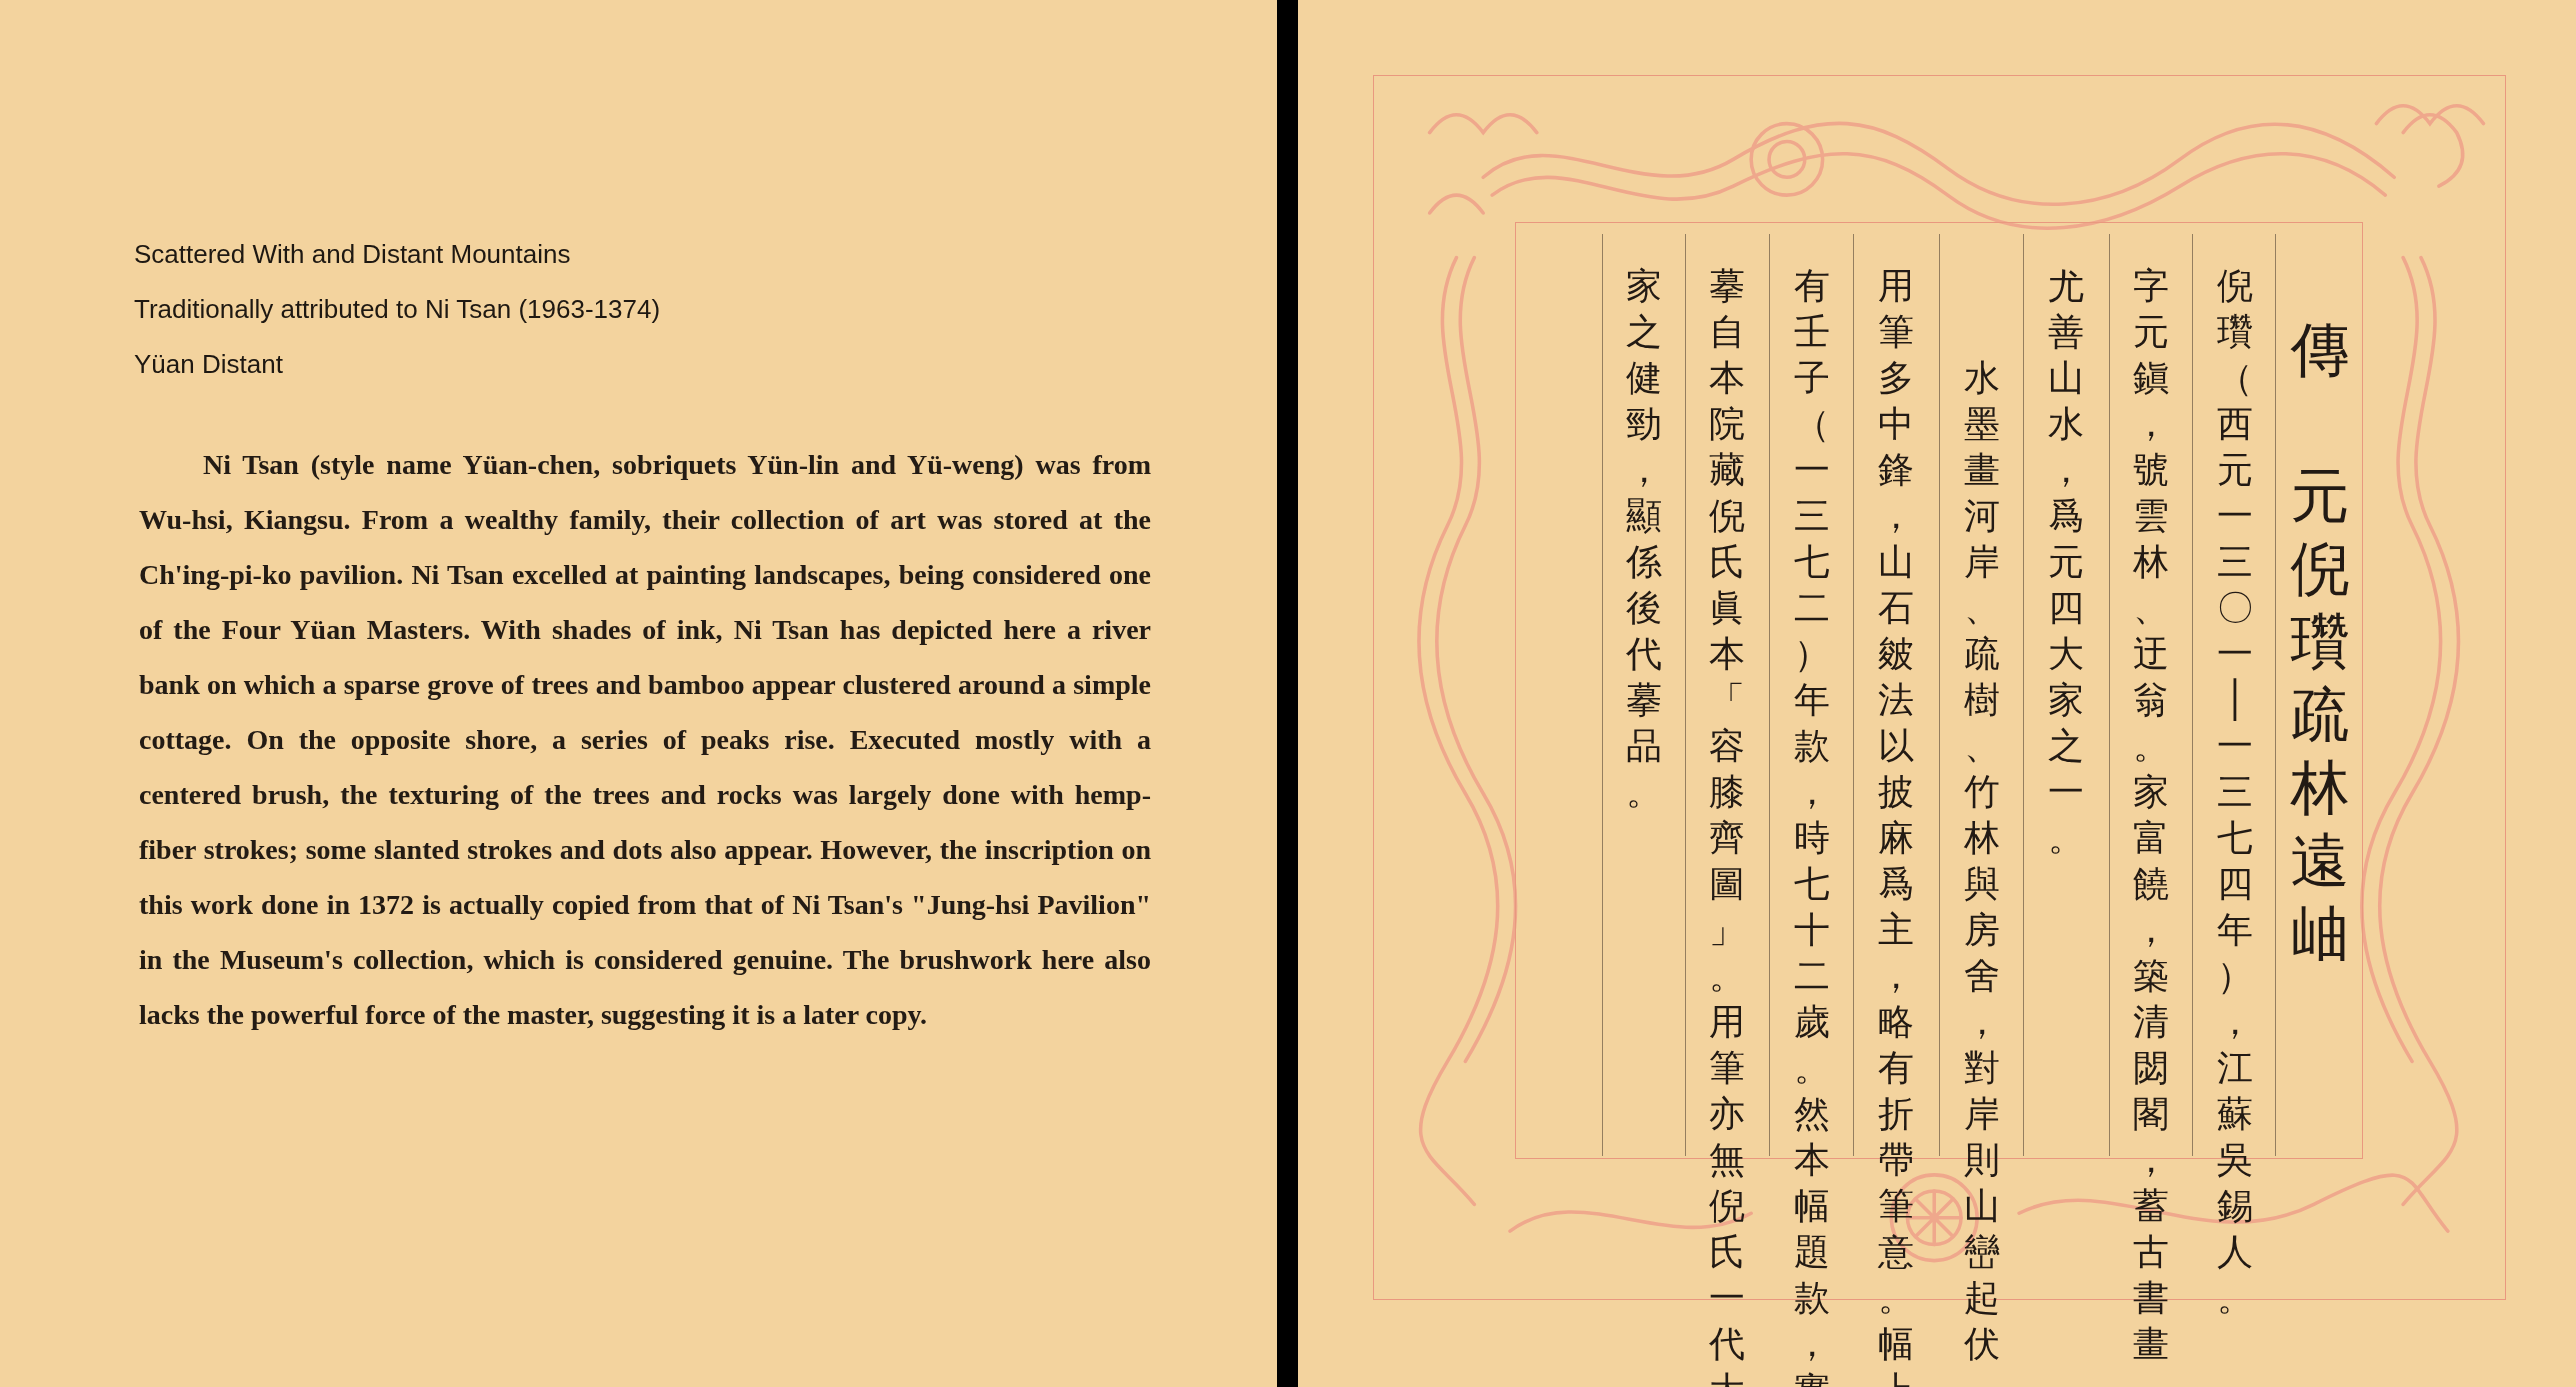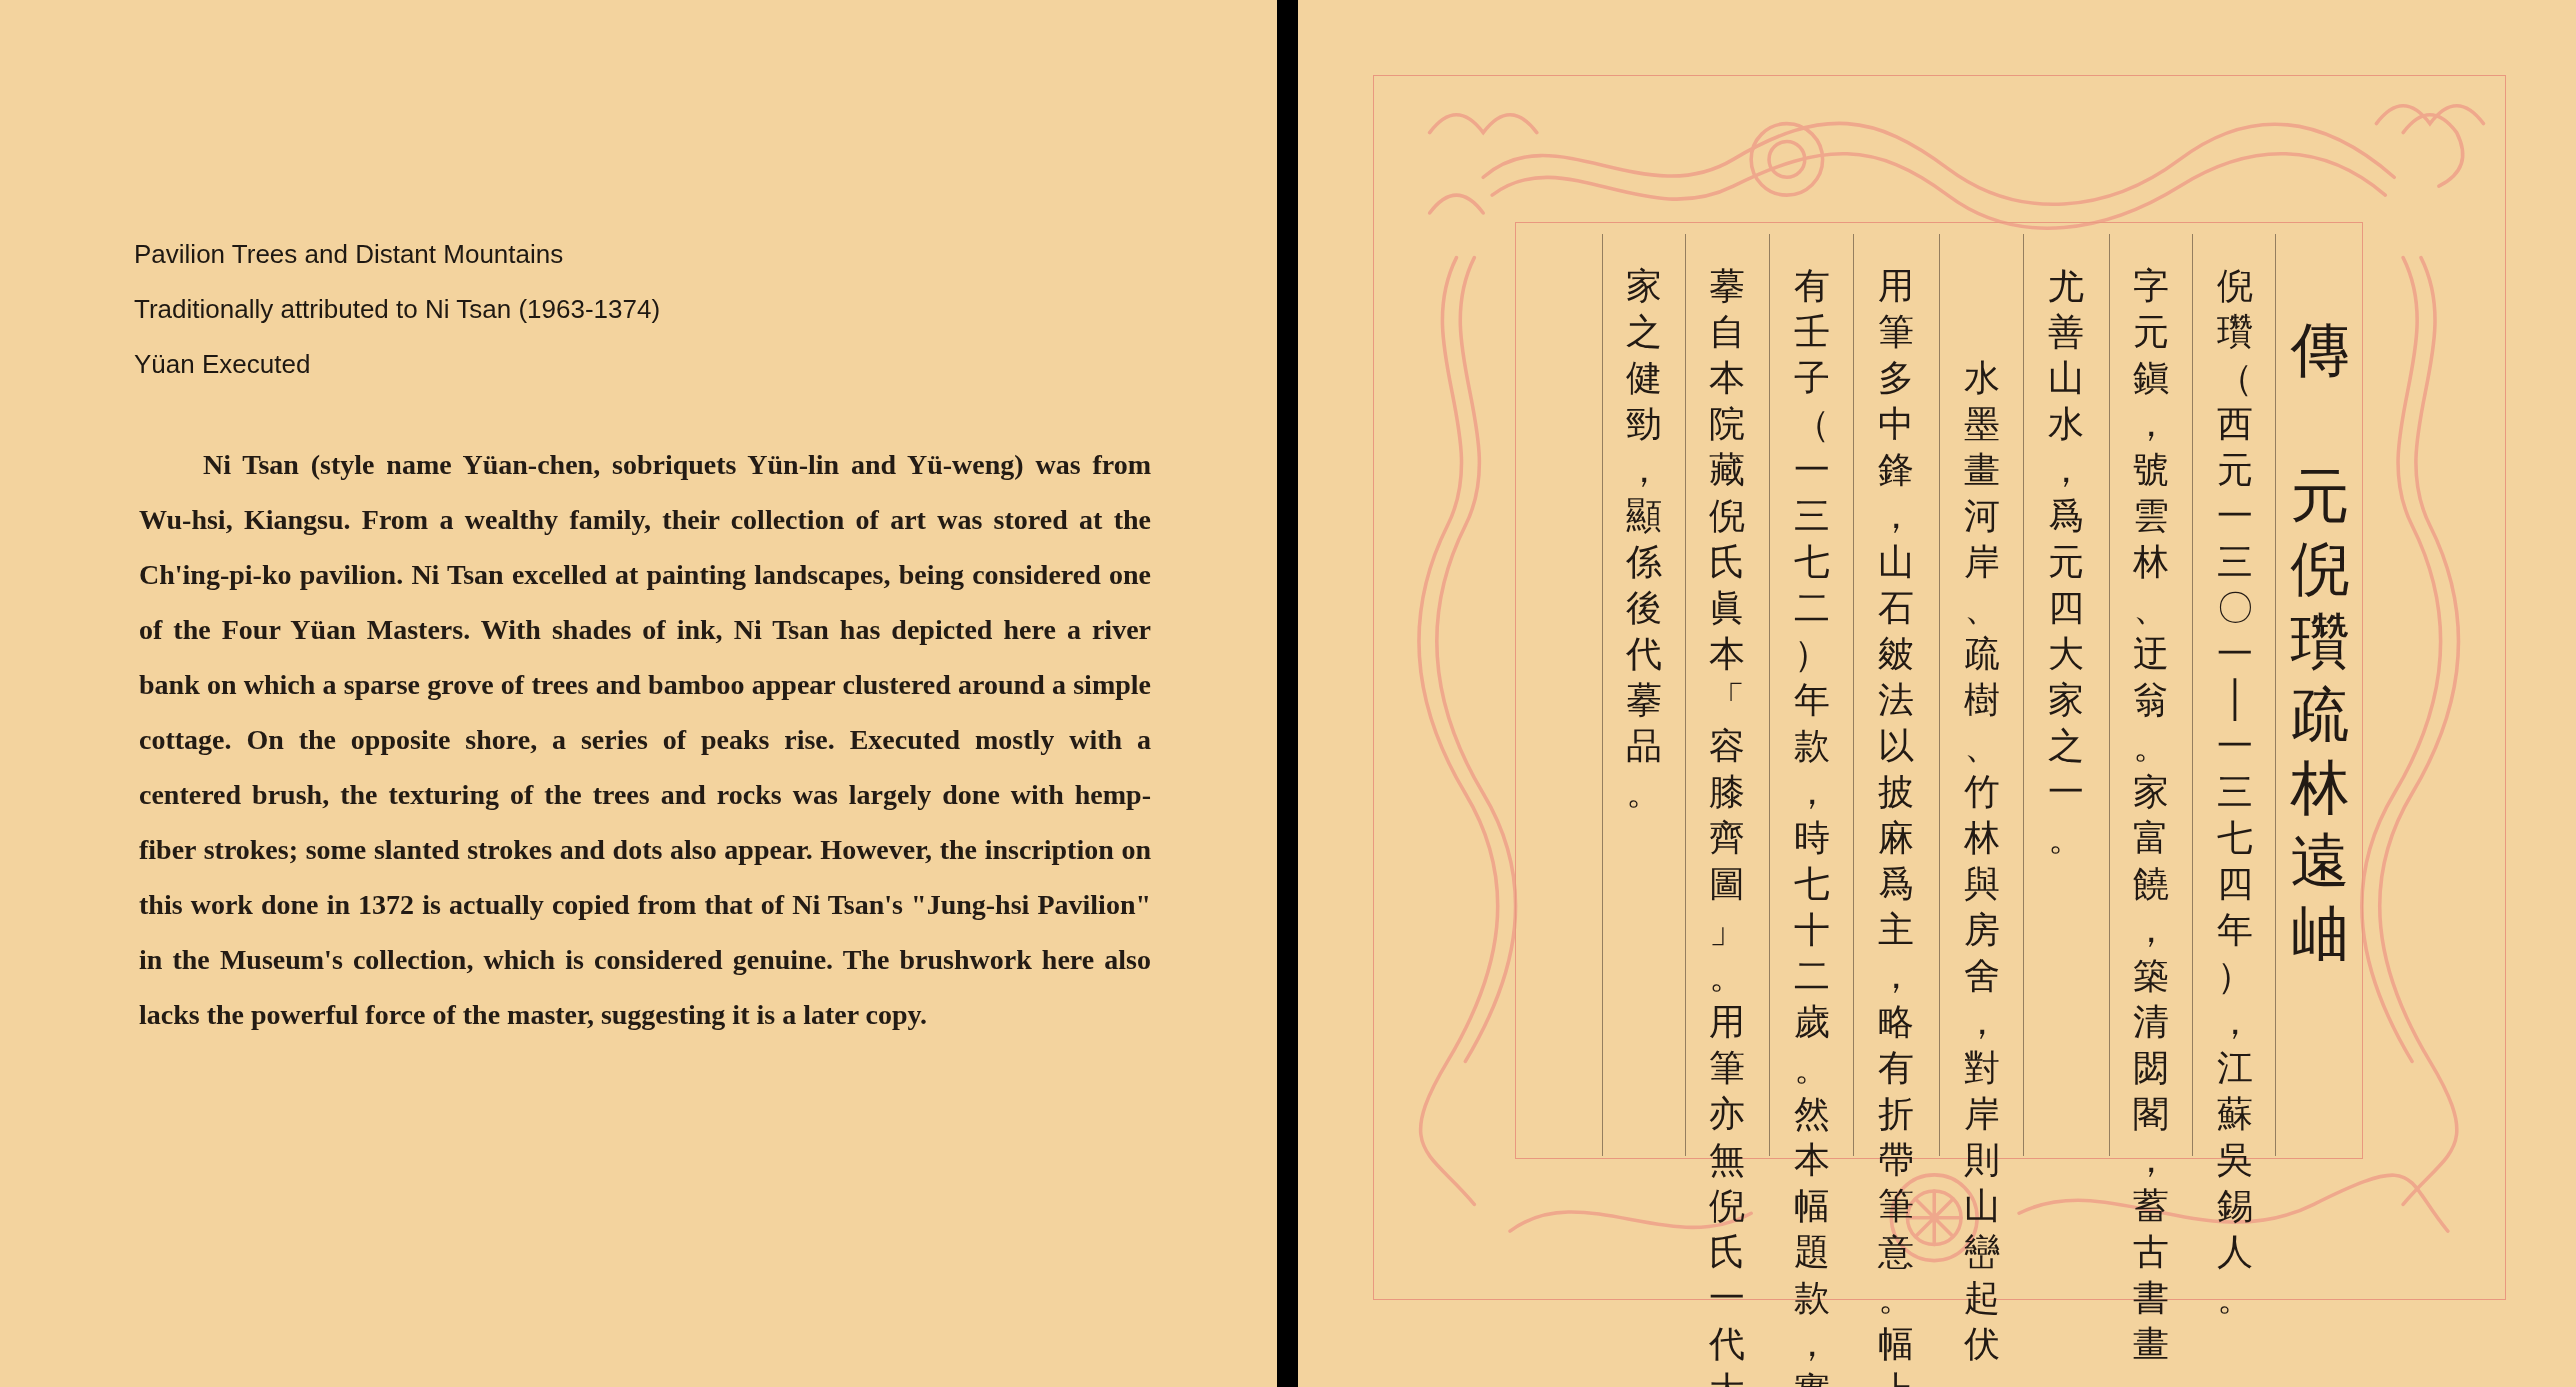--- a/index.html
+++ b/index.html
@@ -35,23 +35,23 @@
     font-family:"DejaVu Sans", sans-serif; font-size:36px; line-height:46px; }
   .col span { display:block; width:41px; text-align:center; height:46px; }
   .col.title { top:313px; font-size:59px; line-height:73px; }
   .col.title span { width:64px; height:73px; }
 </style>
 </head>
 <body>
 
 <div class="panel" id="left-panel">
   <div class="caption">
-    <div>Pavilion Trees and Distant Mountains</div>
+    <div>Scattered With and Distant Mountains</div>
     <div>Traditionally attributed to Ni Tsan (1963-1374)</div>
-    <div>Yüan Executed</div>
+    <div>Yüan Distant</div>
   </div>
   <div class="desc">
     <p>Ni Tsan (style name Yüan-chen, sobriquets Yün-lin and Yü-weng) was from Wu-hsi, Kiangsu. From a wealthy family, their collection of art was stored at the Ch'ing-pi-ko pavilion. Ni Tsan excelled at painting landscapes, being considered one of the Four Yüan Masters. With shades of ink, Ni Tsan has depicted here a river bank on which a sparse grove of trees and bamboo appear clustered around a simple cottage. On the opposite shore, a series of peaks rise. Executed mostly with a centered brush, the texturing of the trees and rocks was largely done with hemp-fiber strokes; some slanted strokes and dots also appear. However, the inscription on this work done in 1372 is actually copied from that of Ni Tsan's "Jung-hsi Pavilion" in the Museum's collection, which is considered genuine. The brushwork here also lacks the powerful force of the master, suggesting it is a later copy.</p>
   </div>
 </div>
 
 <div id="divider"></div>
 
 <div class="panel" id="right-panel"></div>
 

